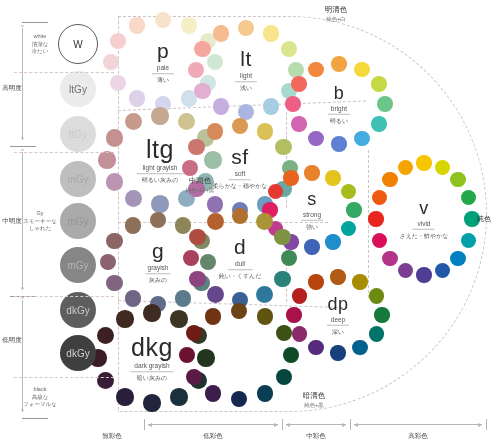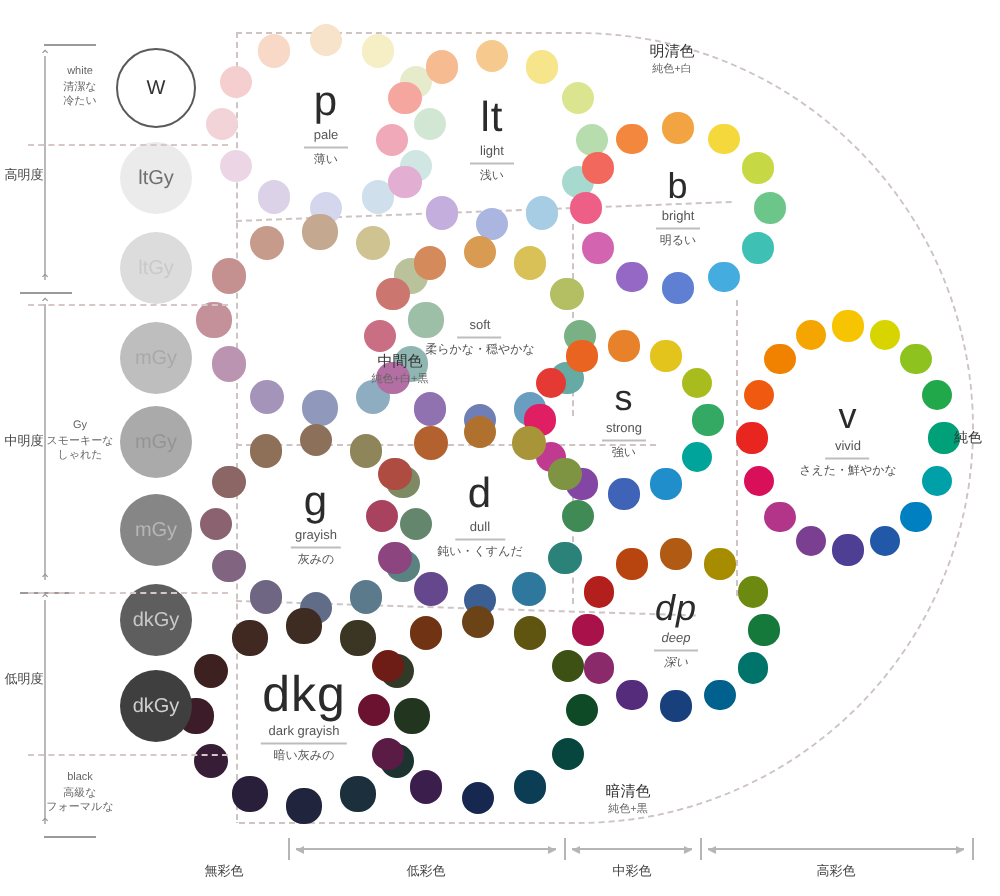--- a/index.html
+++ b/index.html
@@ -128,35 +128,42 @@
       <div class="dot" style="left: 204.4px; top: 151.4px; height: 17.2px; width: 17.2px; background: rgb(157, 191, 168);"></div>
       <div class="dot" style="left: 197.299px; top: 173.4px; height: 17.2px; width: 17.2px; background: rgb(143, 182, 177);"></div>
       <div class="dot" style="left: 177.9px; top: 189.505px; height: 17.2px; width: 17.2px; background: rgb(143, 173, 192);"></div>
       <div class="dot" style="left: 151.4px; top: 195.4px; height: 17.2px; width: 17.2px; background: rgb(144, 153, 188);"></div>
       <div class="dot" style="left: 124.9px; top: 189.505px; height: 17.2px; width: 17.2px; background: rgb(165, 148, 186);"></div>
       <div class="dot" style="left: 105.501px; top: 173.4px; height: 17.2px; width: 17.2px; background: rgb(187, 148, 178);"></div>
       <div class="dot" style="left: 98.4px; top: 151.4px; height: 17.2px; width: 17.2px; background: rgb(196, 144, 153);"></div>
       <div class="dot" style="left: 105.501px; top: 129.4px; height: 17.2px; width: 17.2px; background: rgb(196, 144, 144);"></div>
       <div class="dot" style="left: 124.9px; top: 113.295px; height: 17.2px; width: 17.2px; background: rgb(199, 155, 140);"></div>
     </div>
+    <div class="tone big" style="left: 160px; top: 160px;">
+      <div class="code">ltg</div>
+      <div class="en">light grayish</div>
+      <div class="rule" style="width: 46.8px;"></div>
+      <div class="jp">明るい灰みの</div>
+    </div>
     <div style="position: absolute; left: 0px; top: 0px; width: 0px; height: 0px;">
       <div class="dot" style="left: 231.6px; top: 117.6px; height: 16.8px; width: 16.8px; background: rgb(217, 154, 82);"></div>
       <div class="dot" style="left: 256.6px; top: 123.227px; height: 16.8px; width: 16.8px; background: rgb(217, 192, 87);"></div>
       <div class="dot" style="left: 274.901px; top: 138.6px; height: 16.8px; width: 16.8px; background: rgb(179, 191, 98);"></div>
       <div class="dot" style="left: 281.6px; top: 159.6px; height: 16.8px; width: 16.8px; background: rgb(122, 177, 132);"></div>
       <div class="dot" style="left: 274.901px; top: 180.6px; height: 16.8px; width: 16.8px; background: rgb(102, 170, 164);"></div>
       <div class="dot" style="left: 256.6px; top: 195.973px; height: 16.8px; width: 16.8px; background: rgb(106, 158, 193);"></div>
       <div class="dot" style="left: 231.6px; top: 201.6px; height: 16.8px; width: 16.8px; background: rgb(111, 127, 182);"></div>
       <div class="dot" style="left: 206.6px; top: 195.973px; height: 16.8px; width: 16.8px; background: rgb(144, 114, 176);"></div>
       <div class="dot" style="left: 188.299px; top: 180.6px; height: 16.8px; width: 16.8px; background: rgb(179, 111, 163);"></div>
       <div class="dot" style="left: 181.6px; top: 159.6px; height: 16.8px; width: 16.8px; background: rgb(201, 110, 131);"></div>
       <div class="dot" style="left: 188.299px; top: 138.6px; height: 16.8px; width: 16.8px; background: rgb(204, 118, 112);"></div>
       <div class="dot" style="left: 206.6px; top: 123.227px; height: 16.8px; width: 16.8px; background: rgb(212, 138, 91);"></div>
     </div>
     <div class="tone" style="left: 240px; top: 168px;">
+      <div class="code">sf</div>
       <div class="en">soft</div>
       <div class="rule" style="width: 22px;"></div>
       <div class="jp">柔らかな・穏やかな</div>
     </div>
     <div style="position: absolute; left: 0px; top: 0px; width: 0px; height: 0px;">
       <div class="dot" style="left: 304.4px; top: 165.4px; height: 15.2px; width: 15.2px; background: rgb(232, 130, 42);"></div>
       <div class="dot" style="left: 325.4px; top: 170.357px; height: 15.2px; width: 15.2px; background: rgb(226, 196, 29);"></div>
       <div class="dot" style="left: 340.773px; top: 183.9px; height: 15.2px; width: 15.2px; background: rgb(168, 188, 30);"></div>
       <div class="dot" style="left: 346.4px; top: 202.4px; height: 15.2px; width: 15.2px; background: rgb(52, 169, 99);"></div>
       <div class="dot" style="left: 340.773px; top: 220.9px; height: 15.2px; width: 15.2px; background: rgb(0, 164, 155);"></div>
@@ -245,21 +252,21 @@
       <div class="dot" style="left: 374.4px; top: 307.4px; height: 15.2px; width: 15.2px; background: rgb(21, 121, 59);"></div>
       <div class="dot" style="left: 368.505px; top: 326.4px; height: 15.2px; width: 15.2px; background: rgb(0, 115, 106);"></div>
       <div class="dot" style="left: 352.4px; top: 340.309px; height: 15.2px; width: 15.2px; background: rgb(0, 97, 143);"></div>
       <div class="dot" style="left: 330.4px; top: 345.4px; height: 15.2px; width: 15.2px; background: rgb(23, 64, 124);"></div>
       <div class="dot" style="left: 308.4px; top: 340.309px; height: 15.2px; width: 15.2px; background: rgb(85, 44, 123);"></div>
       <div class="dot" style="left: 292.295px; top: 326.4px; height: 15.2px; width: 15.2px; background: rgb(139, 42, 107);"></div>
       <div class="dot" style="left: 286.4px; top: 307.4px; height: 15.2px; width: 15.2px; background: rgb(168, 17, 74);"></div>
       <div class="dot" style="left: 292.295px; top: 288.4px; height: 15.2px; width: 15.2px; background: rgb(178, 31, 28);"></div>
       <div class="dot" style="left: 308.4px; top: 274.491px; height: 15.2px; width: 15.2px; background: rgb(184, 68, 16);"></div>
     </div>
-    <div class="tone sm" style="left: 338px; top: 315px; font-style: italic;">
+    <div class="tone sm" style="left: 338px; top: 315px;">
       <div class="code">dp</div>
       <div class="en">deep</div>
       <div class="rule" style="width: 22px;"></div>
       <div class="jp">深い</div>
     </div>
     <div style="position: absolute; left: 0px; top: 0px; width: 0px; height: 0px;">
       <div class="dot" style="left: 143.4px; top: 304.4px; height: 17.2px; width: 17.2px; background: rgb(62, 44, 34);"></div>
       <div class="dot" style="left: 170.4px; top: 310.429px; height: 17.2px; width: 17.2px; background: rgb(59, 54, 35);"></div>
       <div class="dot" style="left: 190.165px; top: 326.9px; height: 17.2px; width: 17.2px; background: rgb(49, 58, 38);"></div>
       <div class="dot" style="left: 197.4px; top: 349.4px; height: 17.2px; width: 17.2px; background: rgb(34, 54, 31);"></div>
@@ -345,21 +352,21 @@
     <div class="ahead r" style="left: 342px; top: 422.5px;"></div>
     <div class="scap" style="left: 316px; top: 436px;">中彩色</div>
     <div class="sbar" style="left: 354px; top: 424px; width: 128px;"></div>
     <div class="ahead l" style="left: 354px; top: 422.5px;"></div>
     <div class="ahead r" style="left: 478px; top: 422.5px;"></div>
     <div class="scap" style="left: 418px; top: 436px;">高彩色</div>
     <div class="stick" style="left: 144px; top: 419px; height: 11px;"></div>
     <div class="stick" style="left: 282px; top: 419px; height: 11px;"></div>
     <div class="stick" style="left: 350px; top: 419px; height: 11px;"></div>
     <div class="stick" style="left: 486px; top: 419px; height: 11px;"></div>
-    <div class="sect" style="left: 336px; top: 30px;">
+    <div class="sect" style="left: 336px; top: 14px;">
       <div class="t">明清色</div>
       <div class="s">純色+白</div>
     </div>
     <div class="sect" style="left: 200px; top: 185px;">
       <div class="t">中間色</div>
       <div class="s">純色+白+黒</div>
     </div>
     <div class="sect" style="left: 314px; top: 400px;">
       <div class="t">暗清色</div>
       <div class="s">純色+黒</div>

